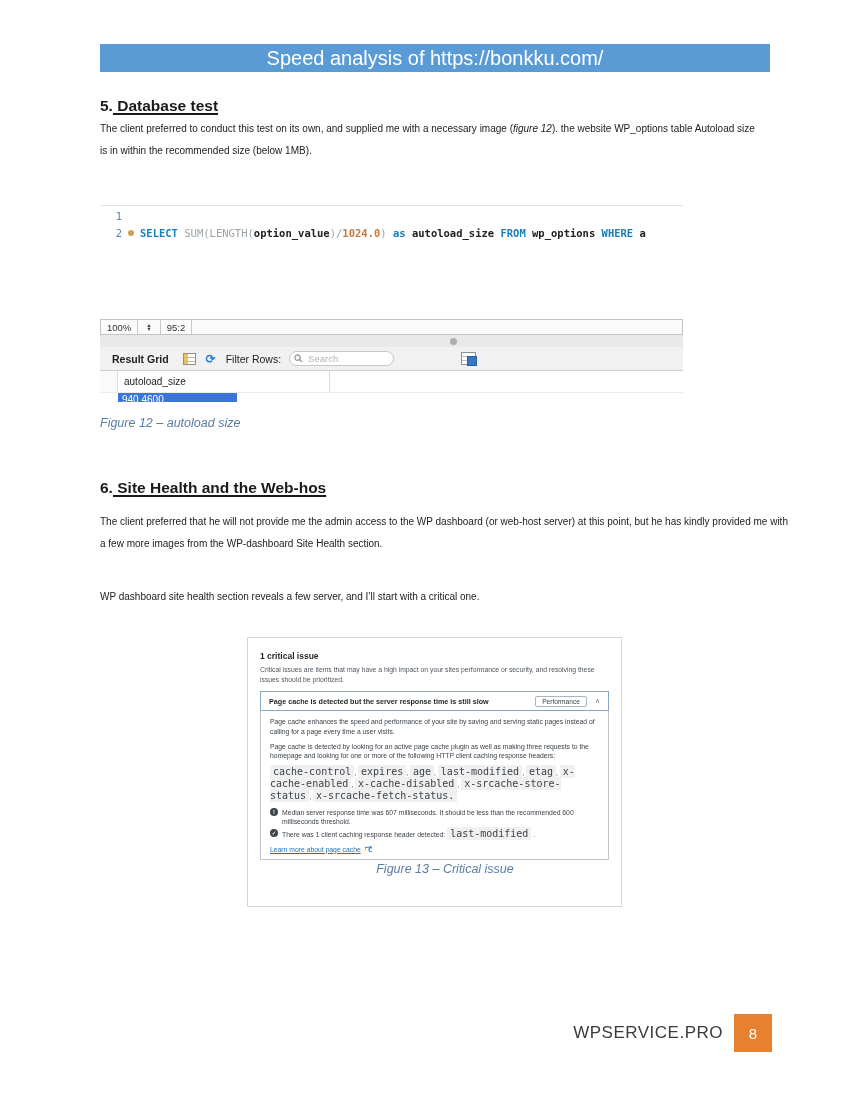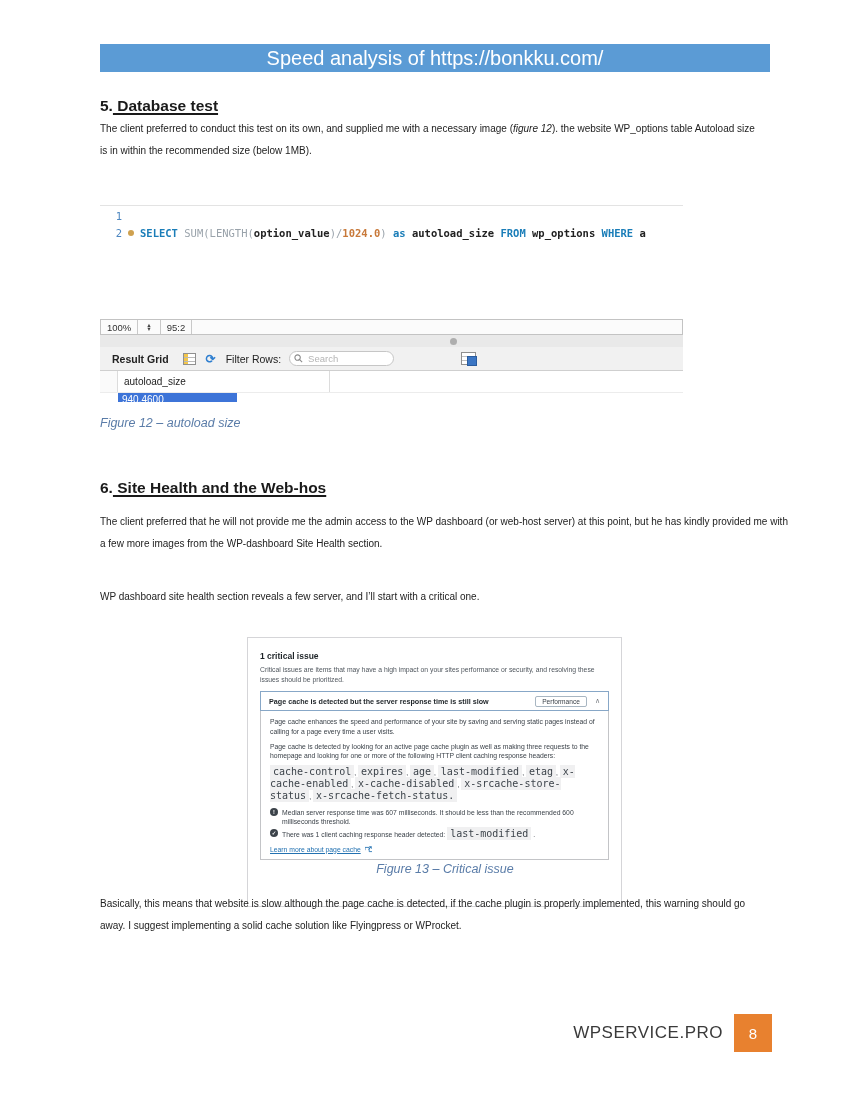--- a/index.html
+++ b/index.html
@@ -207,20 +207,19 @@
             <path d="M1 3 h4 v6 h6 v-4" fill="none" stroke="#2271b1" stroke-width="1.2" transform="rotate(180 5.5 5.5)"></path>
             <path d="M5 5 L9 1 M9 1 h-3 M9 1 v3" fill="none" stroke="#2271b1" stroke-width="1.2"></path>
           </svg>
         </div>
       </div>
     </div>
   </div>
 
   <div class="caption" style="left:100px; top:862px; width:690px; text-align:center;">Figure 13 – Critical issue</div>
 
-  <div class="para" style="top:893px; width:665px;">Basically, this means that website is slow although the page cache is detected, if the cache plugin is properly implemented, this warning should go away. I suggest implementing a solid cache solution like Flyingpress or WProcket.</div>
 
   <div class="footer">
     <span class="brand">WPSERVICE.PRO</span>
     <span class="page-num-box">8</span>
   </div>
 
 </div>
 
 </body></html>

